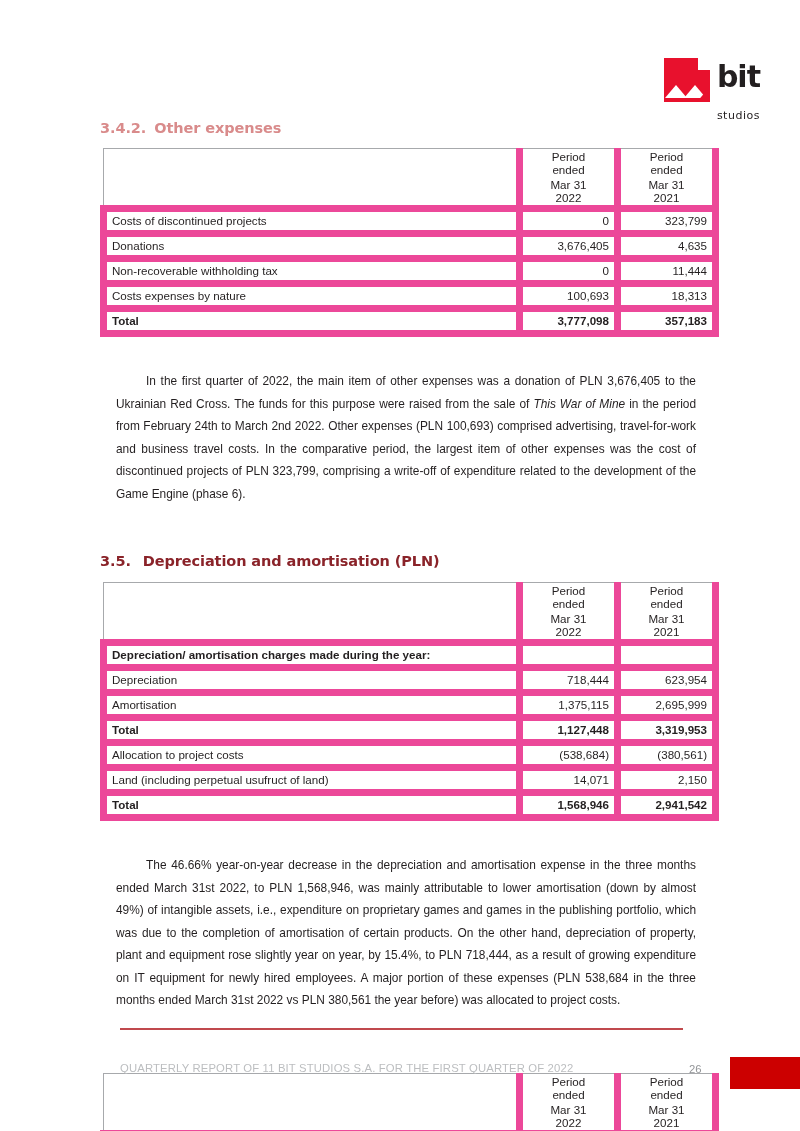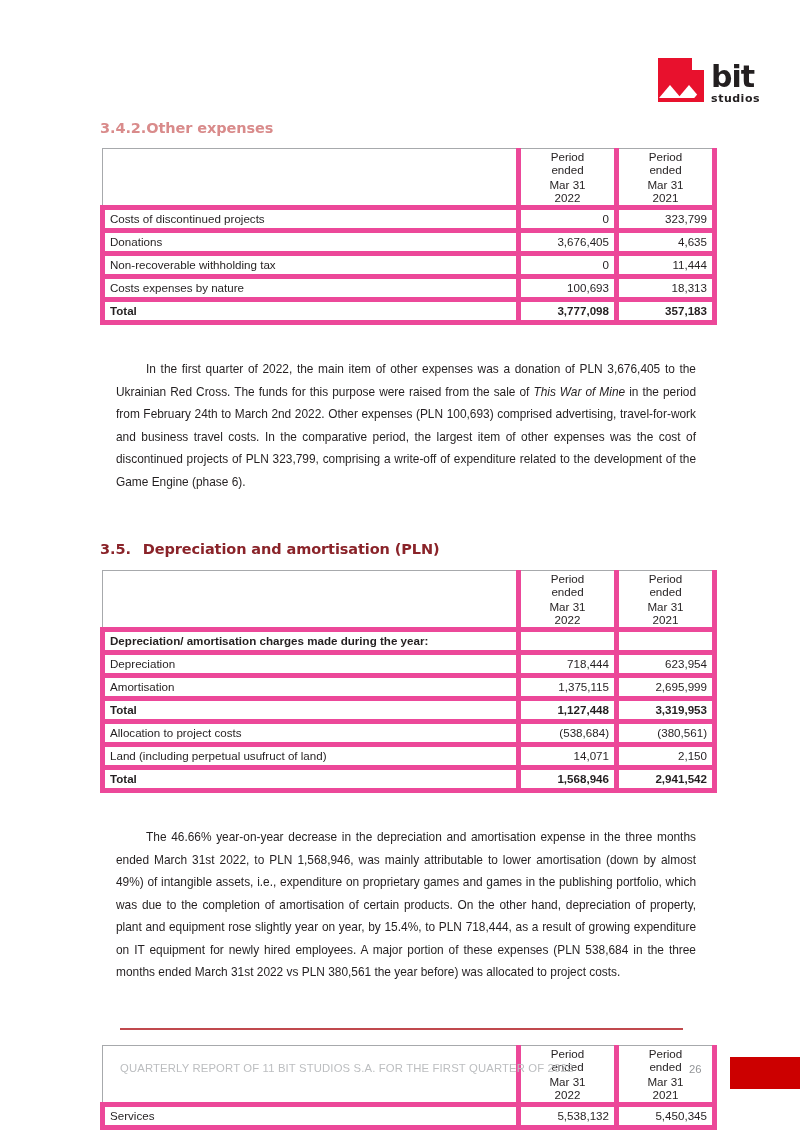--- a/index.html
+++ b/index.html
@@ -70,60 +70,60 @@
   .logo-word {
     font-family: "DejaVu Sans", sans-serif;
     font-weight: 700;
     font-size: 30px;
     line-height: 26px;
     letter-spacing: -1px;
     color: #231f20;
   }
   .logo-sub {
     font-family: "DejaVu Sans", sans-serif;
-    font-weight: 700;
+    font-weight: 400;
     font-size: 11px;
     line-height: 12px;
     letter-spacing: 0.5px;
     color: #231f20;
-    margin-top: 3px;
+    margin-top: 20px;
   }
 
   
   .content {
     position: absolute;
     left: 100px;
     top: 120px;
     width: 612px;
   }
 
   h2.sec-heading {
     margin: 0;
     font-family: "DejaVu Sans", sans-serif;
     font-size: 14.5px;
     font-weight: 700;
     letter-spacing: -0.1px;
   }
   h2.sec-heading.light { color: #d98b8b; }
   h2.sec-heading.dark  { color: #8a2329; }
-  .sec-num { margin-right: 0; }
+  .sec-num { margin-right: 8px; }
   .sec-num.wide { margin-right: 12px; }
 
   
   table.fin {
     border-collapse: collapse;
     width: 612px;
     font-size: 11.6px;
     table-layout: fixed;
   }
   table.fin col.c-label { width: 416px; }
   table.fin col.c-num   { width: 98px; }
 
   table.fin th, table.fin td {
-    border: 5px solid #ec4899;
+    border: 7px solid #ec4899;
     padding: 2px 5px 3px 5px;
     height: 21px;
     vertical-align: middle;
     font-weight: normal;
     color: #231f20;
   }
   table.fin thead th {
     text-align: center;
     padding: 1px 18px;
     height: 20px;

